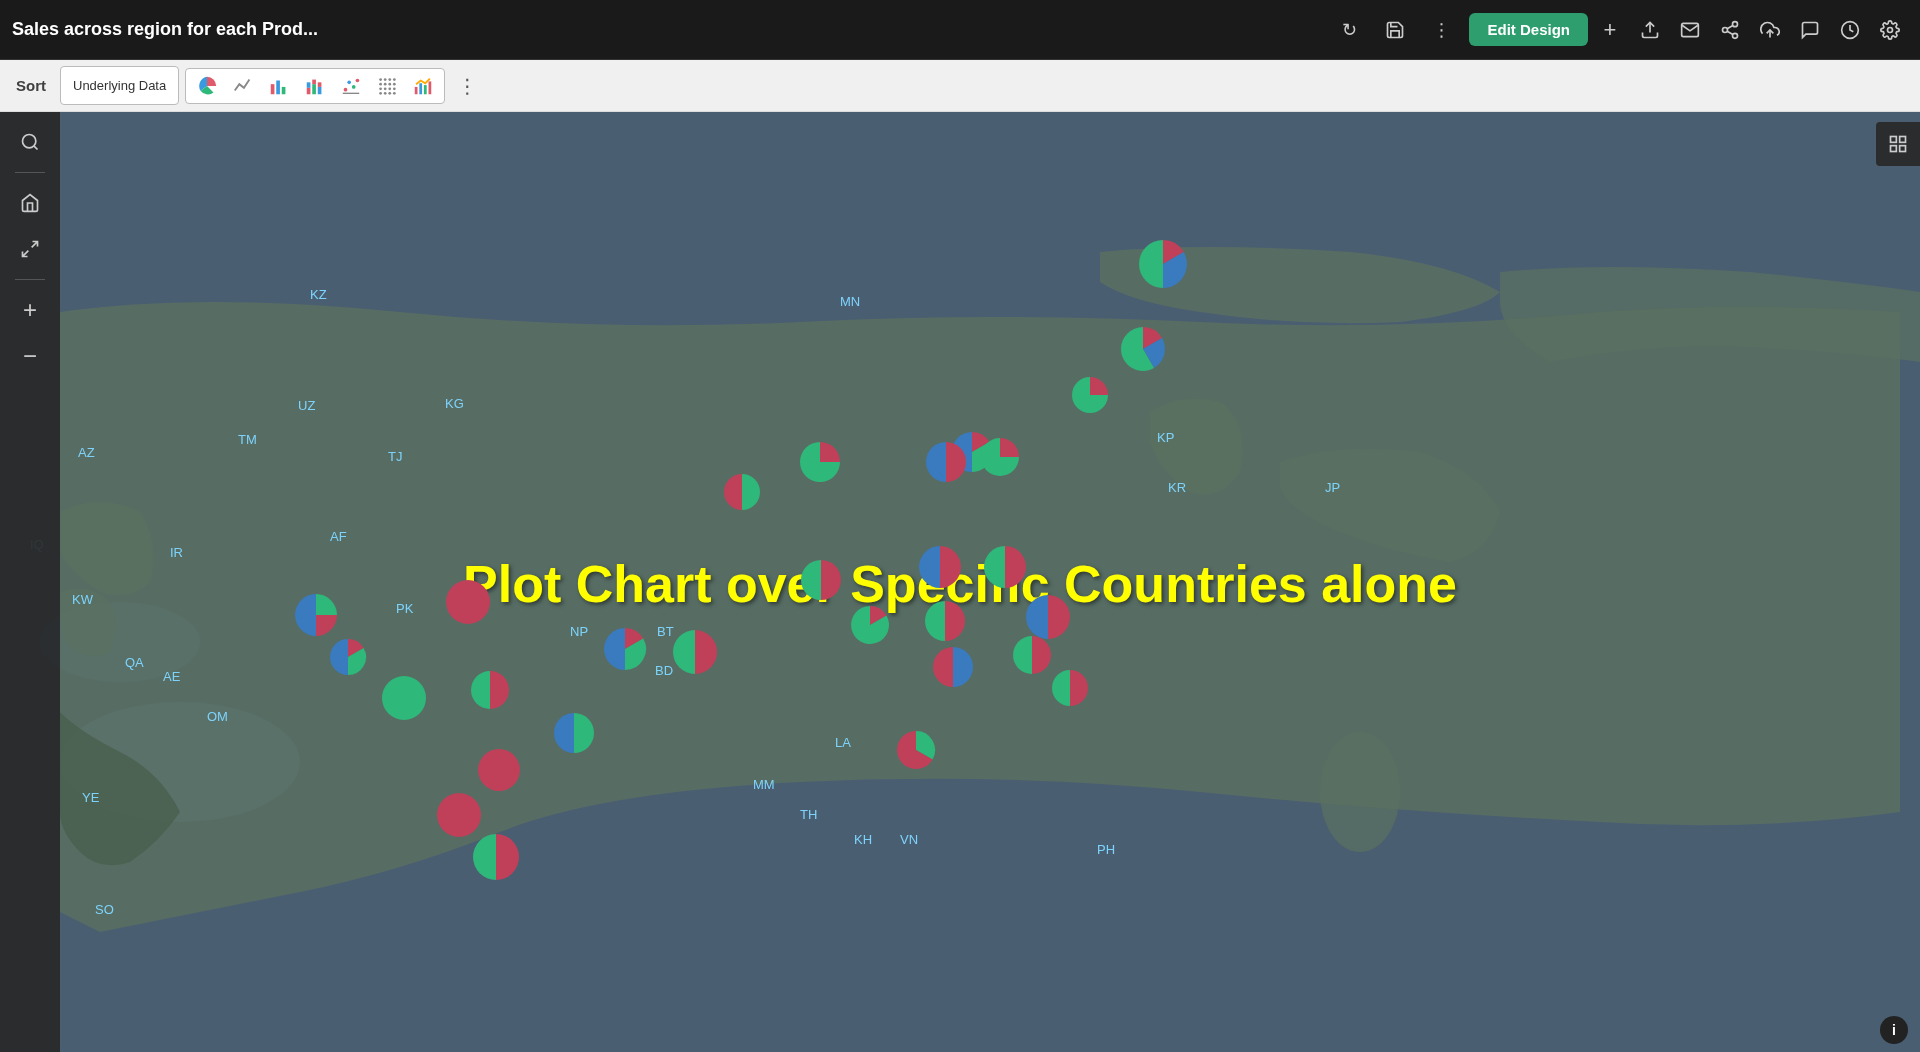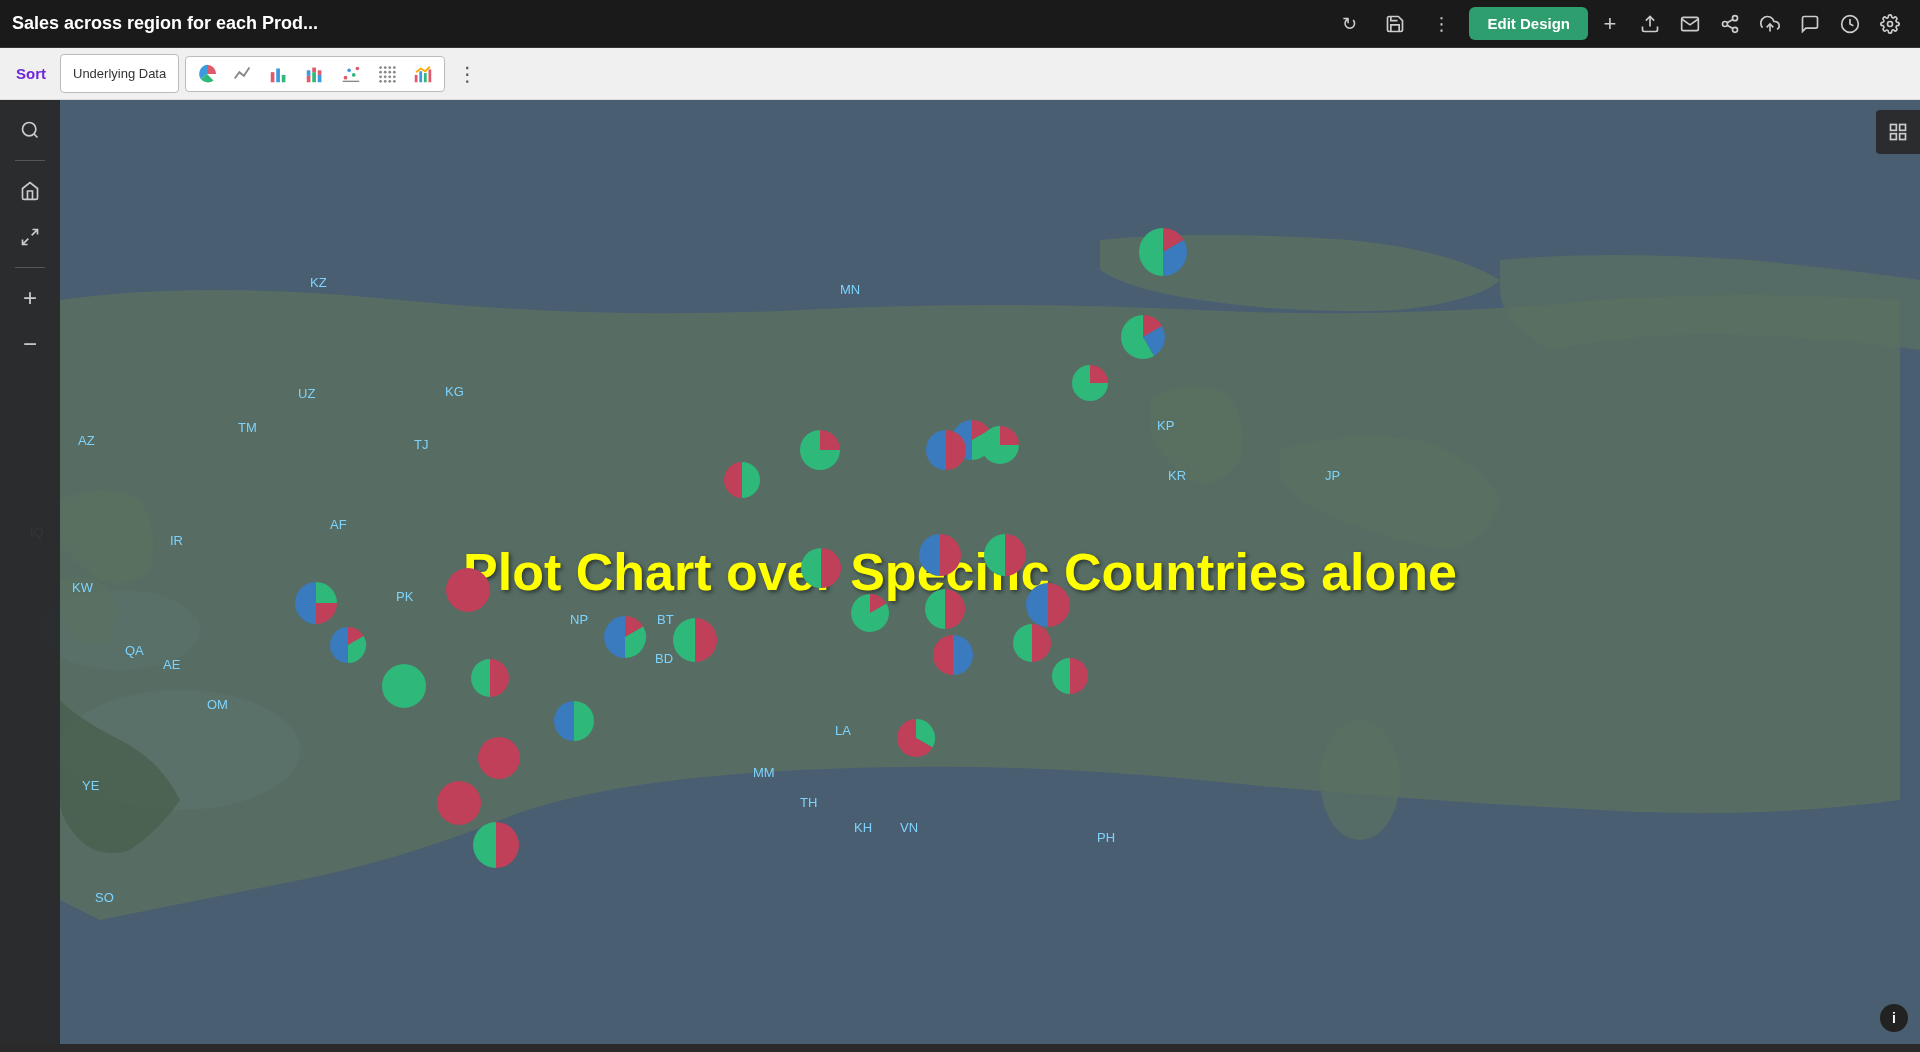--- a/index.html
+++ b/index.html
@@ -2,21 +2,21 @@
 <html><head>
   <meta charset="utf-8">
   <style>
     * { box-sizing: border-box; margin: 0; padding: 0; }
     body { width: 1920px; height: 1052px; overflow: hidden; background: #2a2a2a; font-family: 'Segoe UI', Arial, sans-serif; }
 
     
     .header {
       display: flex;
       align-items: center;
-      height: 48px;
+      height: 60px;
       background: #1a1a1a;
       border-bottom: 1px solid #333;
       padding: 0 12px;
       gap: 10px;
     }
     .header-title {
       font-size: 18px;
       font-weight: 700;
       color: #fff;
       flex: 1;
@@ -54,21 +54,21 @@
       background: #f0f0f0;
       border-bottom: 1px solid #ddd;
       padding: 0 8px;
       gap: 6px;
     }
     .sort-btn {
       background: transparent;
       border: none;
       font-size: 15px;
       font-weight: 600;
-      color: #6d28d9;
+      color: #404040;
       cursor: pointer;
       padding: 4px 8px;
     }
     .underlying-data-btn {
       background: #fff;
       border: 1px solid #bbb;
       border-radius: 4px;
       font-size: 13px;
       font-weight: 500;
       color: #333;
@@ -402,21 +402,21 @@
         <rect x="3" y="14" width="7" height="7"></rect>
         <rect x="14" y="14" width="7" height="7"></rect>
       </svg>
   </div>
 
   <span class="country-label" style="left:310px;top:175px;">KZ</span>
   <span class="country-label" style="left:840px;top:182px;text-align:center;">MN</span>
   <span class="country-label" style="left:298px;top:286px;">UZ</span>
   <span class="country-label" style="left:445px;top:284px;">KG</span>
   <span class="country-label" style="left:238px;top:320px;">TM</span>
-  <span class="country-label" style="left:414px;top:337px;text-align:center;">TJ</span>
+  <span class="country-label" style="left:388px;top:337px;text-align:center;">TJ</span>
   <span class="country-label" style="left:330px;top:417px;">AF</span>
   <span class="country-label" style="left:1157px;top:318px;">KP</span>
   <span class="country-label" style="left:1168px;top:368px;">KR</span>
   <span class="country-label" style="left:1325px;top:368px;">JP</span>
   <span class="country-label" style="left:78px;top:333px;">AZ</span>
   <span class="country-label" style="left:30px;top:425px;">IQ</span>
   <span class="country-label" style="left:170px;top:433px;">IR</span>
   <span class="country-label" style="left:72px;top:480px;">KW</span>
   <span class="country-label" style="left:125px;top:543px;">QA</span>
   <span class="country-label" style="left:163px;top:557px;">AE</span>

